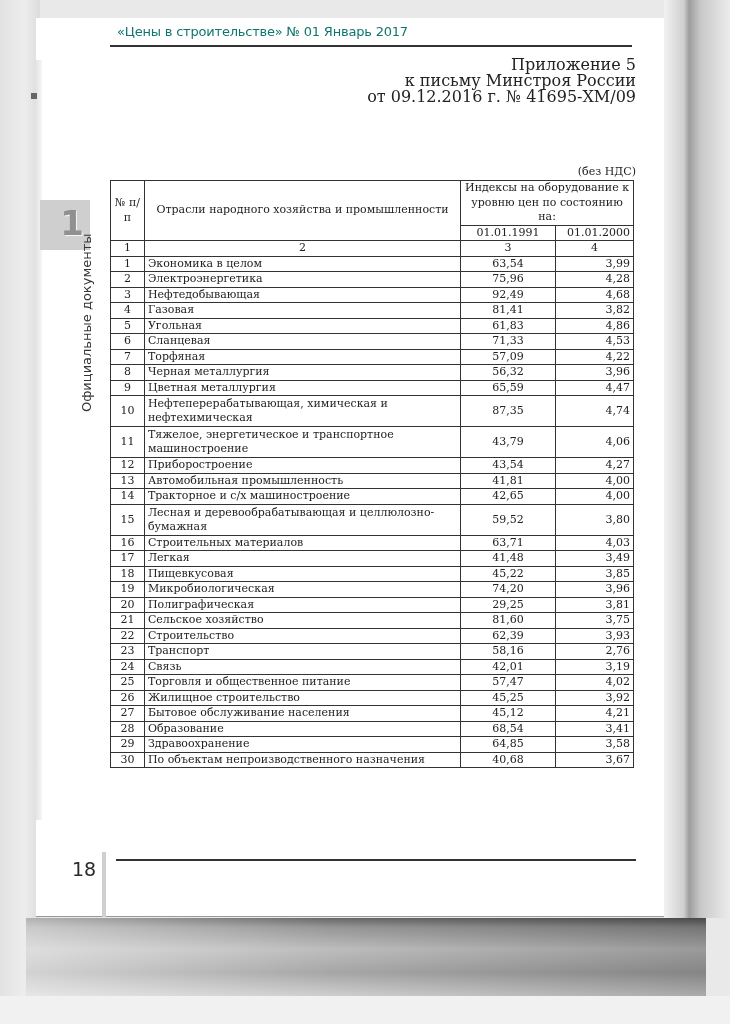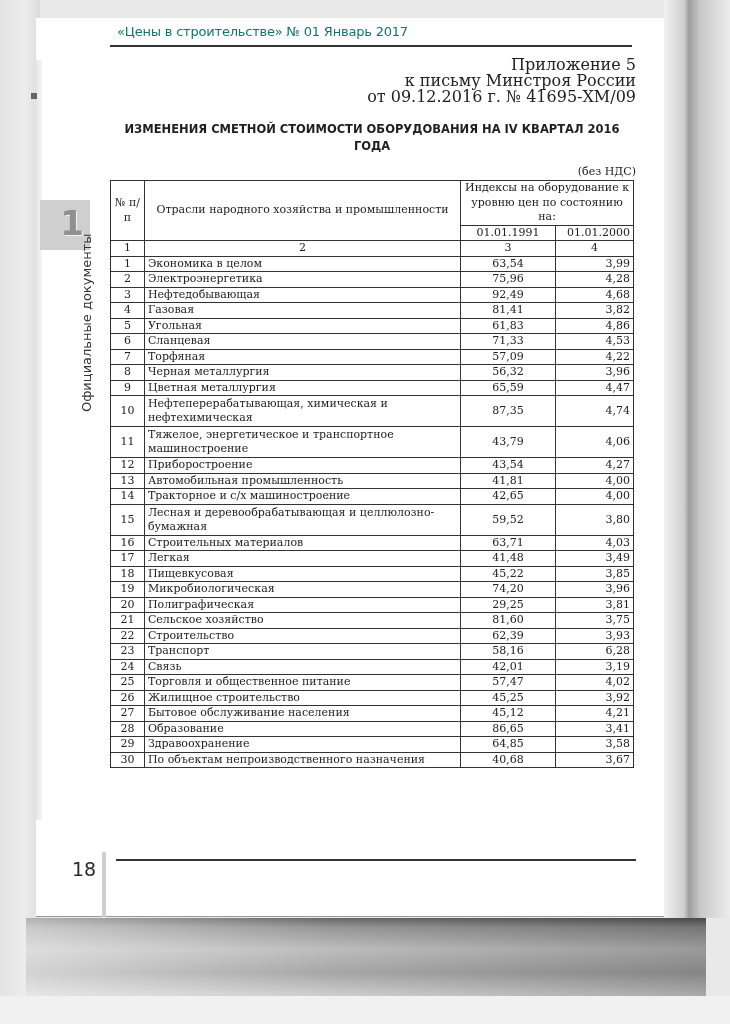--- a/index.html
+++ b/index.html
@@ -138,21 +138,20 @@
 </div>
 <div class="chapter-title">Официальные документы</div>
 
 <div class="appendix">
   <div>Приложение 5</div>
   <div>к письму Минстроя России</div>
   <div>от 09.12.2016 г. № 41695-ХМ/09</div>
 </div>
 
 <div class="title-block">
-  <div>ИЗМЕНЕНИЯ СМЕТНОЙ СТОИМОСТИ ОБОРУДОВАНИЯ НА IV КВАРТАЛ 2016 ГОДА</div>
 </div>
 
 <div class="vat-note">(без НДС)</div>
 
 <table class="idx">
   <thead>
     <tr>
       <th class="c-num" rowspan="2">№ п/п</th>
       <th class="c-name hdr-name" rowspan="2">Отрасли народного хозяйства и промышленности</th>
       <th class="hdr-group" colspan="2">Индексы на оборудование к уровню цен по состоянию на:</th>
@@ -298,21 +297,21 @@
       <tr class="row">
         <td class="c-num">22</td>
         <td class="c-name">Строительство</td>
         <td class="c-v1">62,39</td>
         <td class="c-v2">3,93</td>
       </tr>
       <tr class="row">
         <td class="c-num">23</td>
         <td class="c-name">Транспорт</td>
         <td class="c-v1">58,16</td>
-        <td class="c-v2">6,28</td>
+        <td class="c-v2">2,76</td>
       </tr>
       <tr class="row">
         <td class="c-num">24</td>
         <td class="c-name">Связь</td>
         <td class="c-v1">42,01</td>
         <td class="c-v2">3,19</td>
       </tr>
       <tr class="row">
         <td class="c-num">25</td>
         <td class="c-name">Торговля и общественное питание</td>
@@ -327,21 +326,21 @@
       </tr>
       <tr class="row">
         <td class="c-num">27</td>
         <td class="c-name">Бытовое обслуживание населения</td>
         <td class="c-v1">45,12</td>
         <td class="c-v2">4,21</td>
       </tr>
       <tr class="row">
         <td class="c-num">28</td>
         <td class="c-name">Образование</td>
-        <td class="c-v1">86,65</td>
+        <td class="c-v1">68,54</td>
         <td class="c-v2">3,41</td>
       </tr>
       <tr class="row">
         <td class="c-num">29</td>
         <td class="c-name">Здравоохранение</td>
         <td class="c-v1">64,85</td>
         <td class="c-v2">3,58</td>
       </tr>
       <tr class="row">
         <td class="c-num">30</td>

